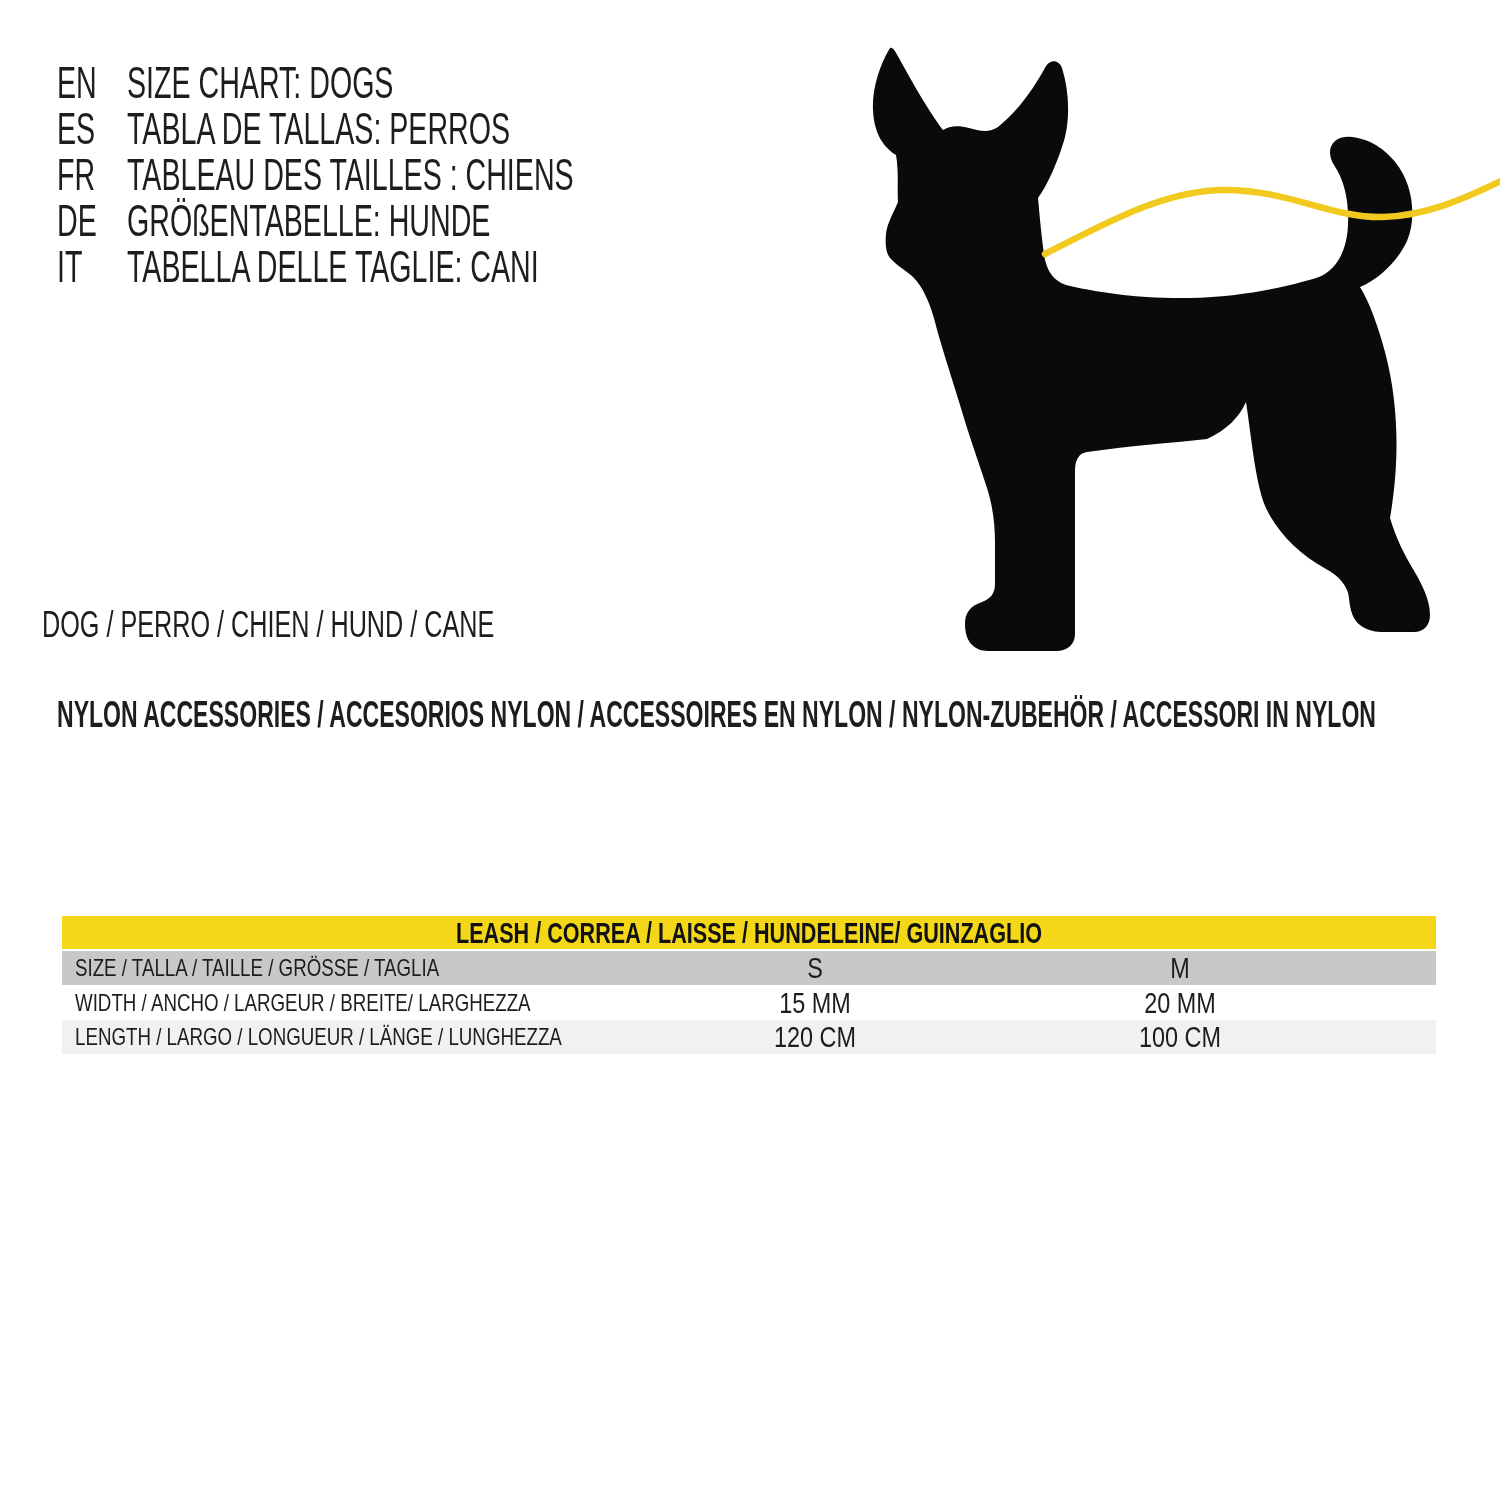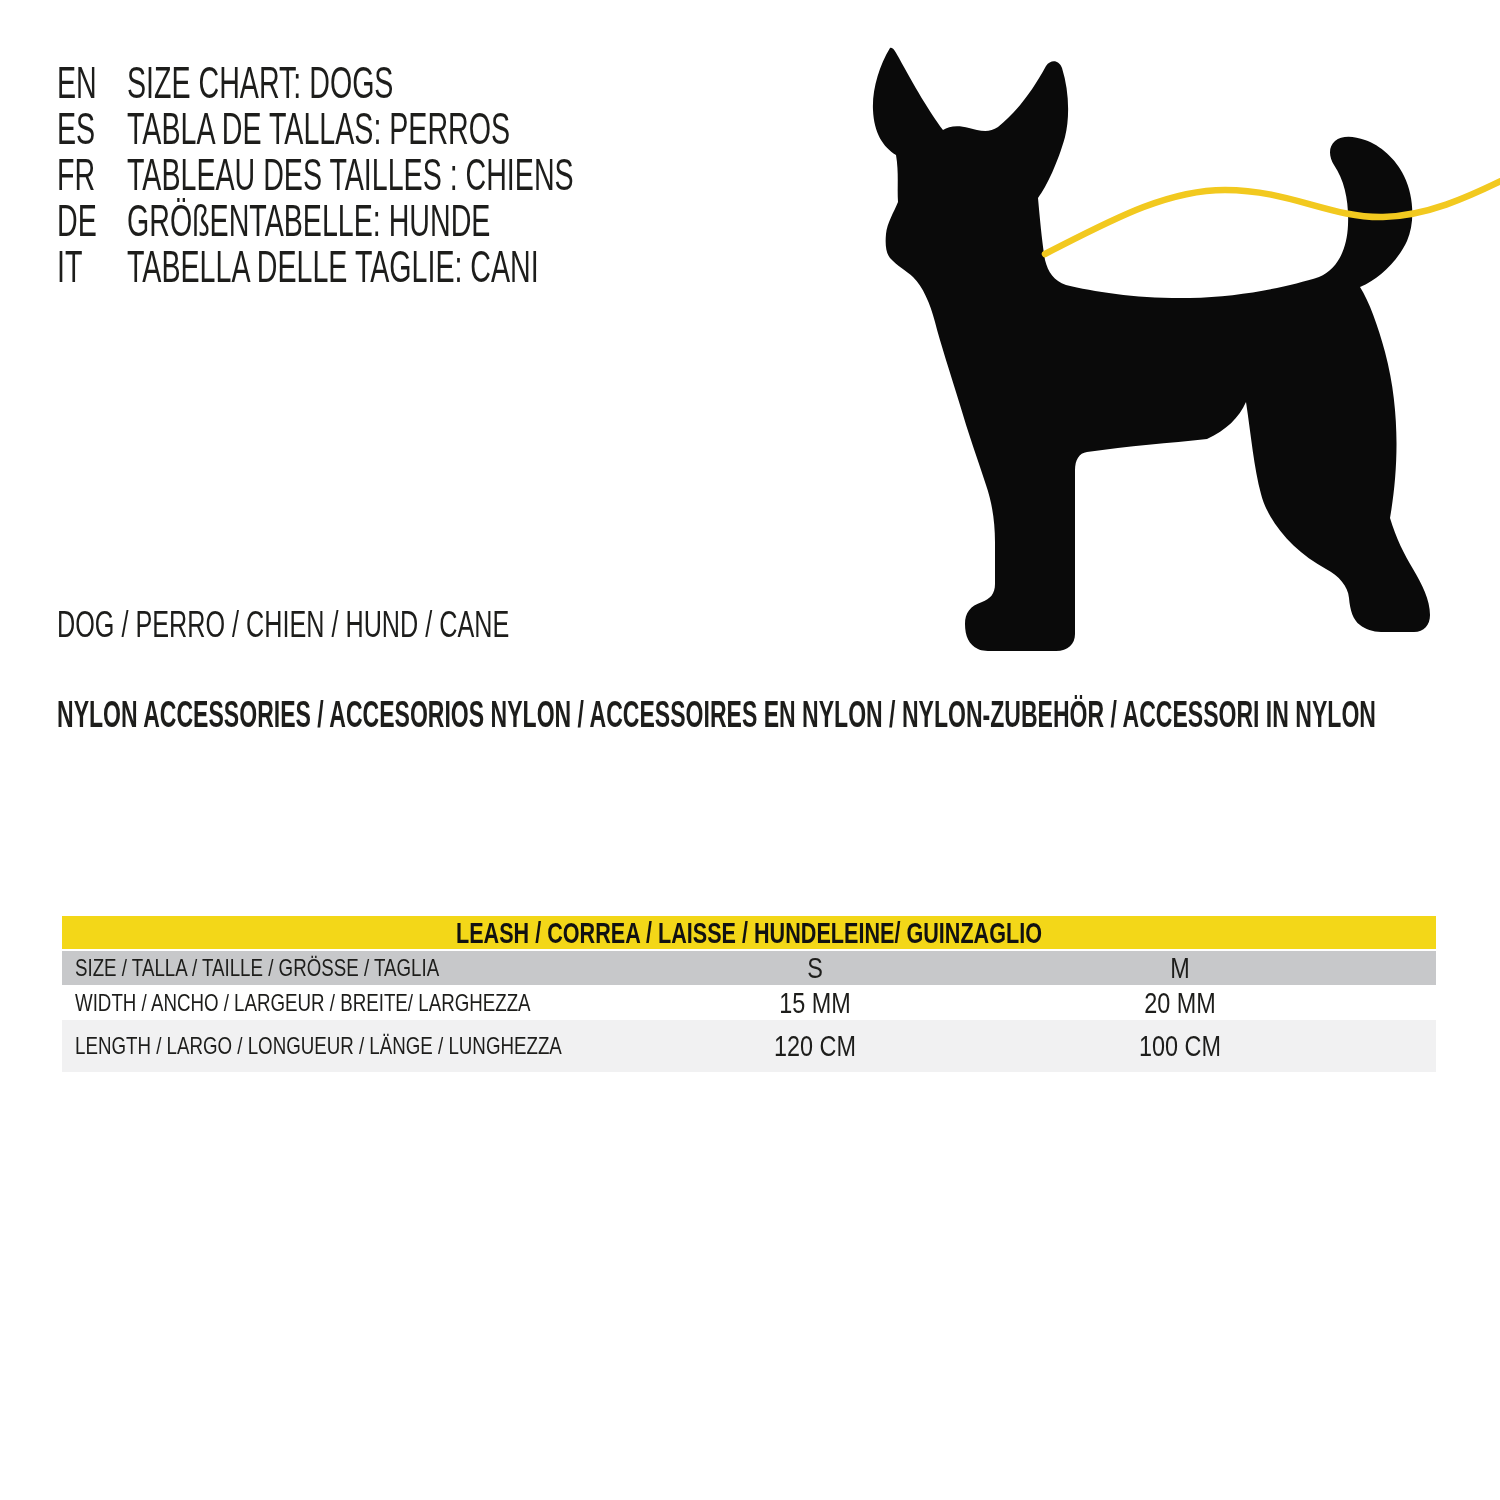--- a/index.html
+++ b/index.html
@@ -12,33 +12,33 @@
 
   
   .lang-row{position:absolute;left:57px;height:46px;line-height:46px;font-size:44px;font-weight:500;}
   .lang-code{position:absolute;left:0;top:0;transform:scaleX(0.65);}
   .lang-text{position:absolute;left:70px;top:0;transform:scaleX(0.65);}
 
   
   #hero-svg{position:absolute;left:870px;top:28px;width:630px;height:640px;}
 
   
-  #animal-label{position:absolute;left:57px;top:593px;height:40px;line-height:40px;font-size:36px;}
+  #animal-label{position:absolute;left:42px;top:593px;height:40px;line-height:40px;font-size:36px;}
   #animal-label .cond{transform:scaleX(0.70);}
   #material-label{position:absolute;left:57px;top:683px;height:40px;line-height:40px;font-size:36px;font-weight:700;}
   #material-label .cond{transform:scaleX(0.64);}
 
   
   #size-table{position:absolute;left:62px;top:904px;width:1374px;}
   .t-row{position:relative;width:100%;display:flex;align-items:center;}
   .t-header{height:33px;background:#f3d718;border-bottom:2px solid #ffffff;justify-content:center;}
   .t-header .cond{font-size:30px;font-weight:700;transform:scaleX(0.72);transform-origin:50% 50%;color:#111111;}
   .t-r1{height:34px;background:#c7c8ca;}
   .t-r2{height:35px;background:#ffffff;}
-  .t-r3{height:52px;background:#f1f1f2;}
+  .t-r3{height:34px;background:#f1f1f2;}
   .t-label{position:absolute;left:13px;top:0;height:100%;display:flex;align-items:center;font-size:24px;}
   .t-label .cond{transform:scaleX(0.78);}
   .t-val{position:absolute;top:0;height:100%;display:flex;align-items:center;font-size:30px;white-space:nowrap;}
   .t-val-s{left:753px;transform:translateX(-50%) scaleX(0.78);}
   .t-val-m{left:1118px;transform:translateX(-50%) scaleX(0.78);}
 </style>
 </head>
 <body>
 
 <div id="canvas">

